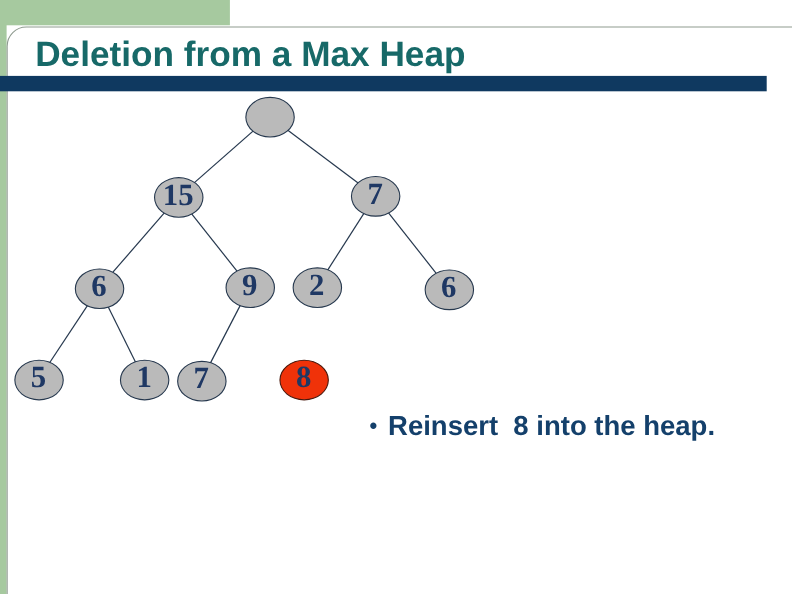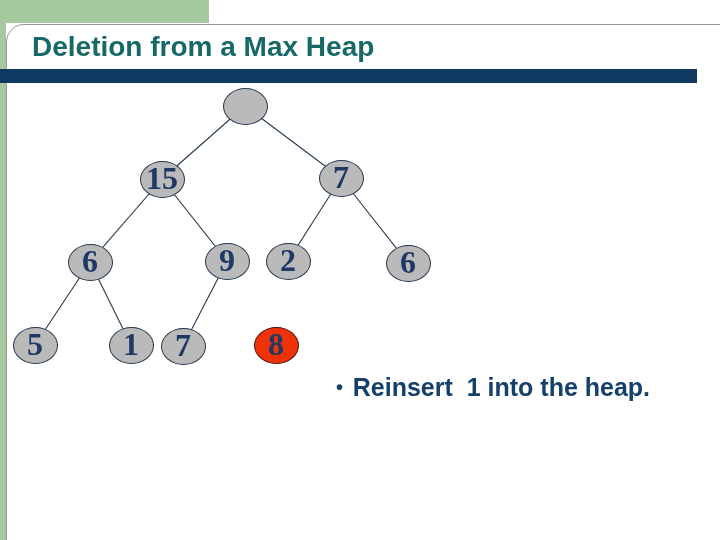--- a/index.html
+++ b/index.html
@@ -32,32 +32,32 @@
     position:absolute;left:6px;top:24px;width:740px;height:540px;
     background:#ffffff;border:1px solid var(--card-border);
     border-radius:18px 0 0 0;z-index:1;box-sizing:border-box;
   }
   .title-bar{
     position:absolute;left:0;top:69px;width:697px;height:14px;
     background:var(--bar-navy);z-index:3;
   }
   .slide-title{
     position:absolute;left:32px;top:32px;margin:0;z-index:4;
-    font-size:28px;font-weight:bold;line-height:1.1;
+    font-size:32px;font-weight:bold;line-height:1.1;
     color:var(--title-teal);letter-spacing:0px;white-space:nowrap;
   }
   .tree-layer{position:absolute;left:0;top:0;width:720px;height:540px;z-index:2;}
   .tree-layer svg{position:absolute;left:0;top:0;pointer-events:none;}
   .tree-layer svg line{stroke:var(--edge-color);stroke-width:1.1;}
   .node{
     position:absolute;width:45px;height:37px;border-radius:50%;
     background:var(--node-fill);border:1px solid var(--node-border);
     box-sizing:border-box;display:flex;align-items:center;justify-content:center;
     font-family:"Liberation Serif","DejaVu Serif",serif;font-weight:bold;
-    font-size:32px;color:var(--node-text);padding-bottom:2px;
+    font-size:28px;color:var(--node-text);padding-bottom:2px;
   }
   .node.highlight{
     background:var(--highlight-fill);border-color:var(--highlight-border);
   }
   .bullet-block{
     position:absolute;left:335px;top:305px;z-index:4;
     font-size:25px;font-weight:bold;line-height:33px;color:var(--body-text);
     white-space:pre;
   }
   .bullet-line{display:block;}
@@ -95,15 +95,15 @@
         <div class="node" style="left: 265.5px; top: 242.5px;">2</div>
         <div class="node" style="left: 385.5px; top: 244.5px;">6</div>
         <div class="node" style="left: 12.5px; top: 326.5px;">5</div>
         <div class="node" style="left: 108.5px; top: 326.5px;">1</div>
         <div class="node" style="left: 160.5px; top: 327.5px;">7</div>
         <div class="node highlight" style="left: 253.5px; top: 326.5px;">8</div>
       </div>
   </div>
 
   <div class="bullet-block">
-    <span class="bullet-line"><span class="bullet-char">•</span><span>Reinsert  1 into the heap.</span></span>
+    <span class="bullet-line"><span class="bullet-char">•</span><span>Reinsert  8 into the heap.</span></span>
   </div>
 </div>
 
 </body></html>

